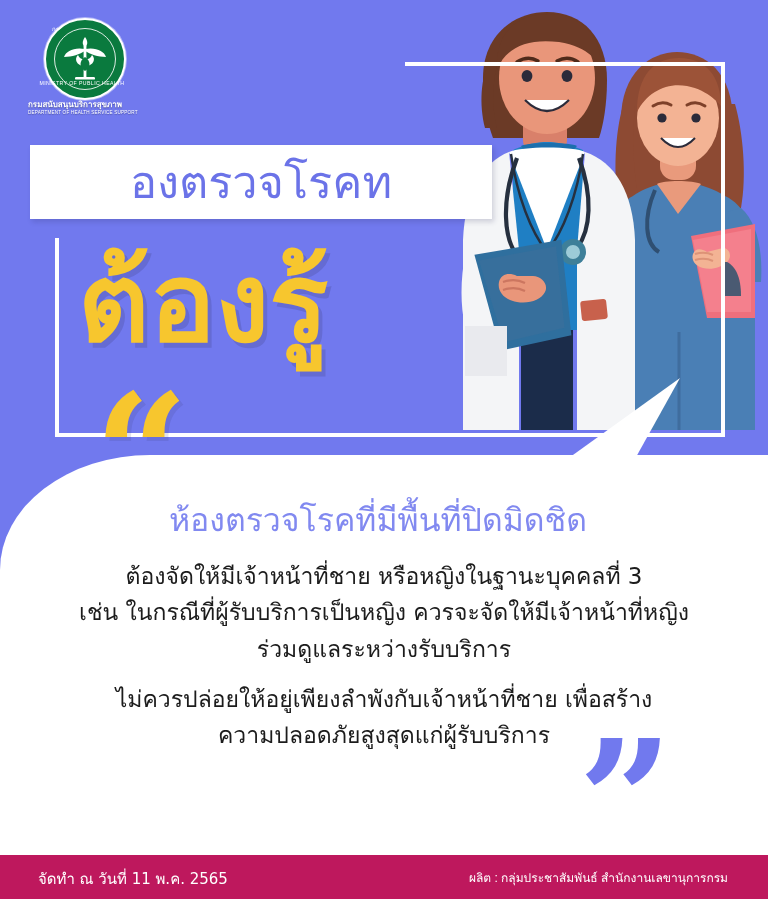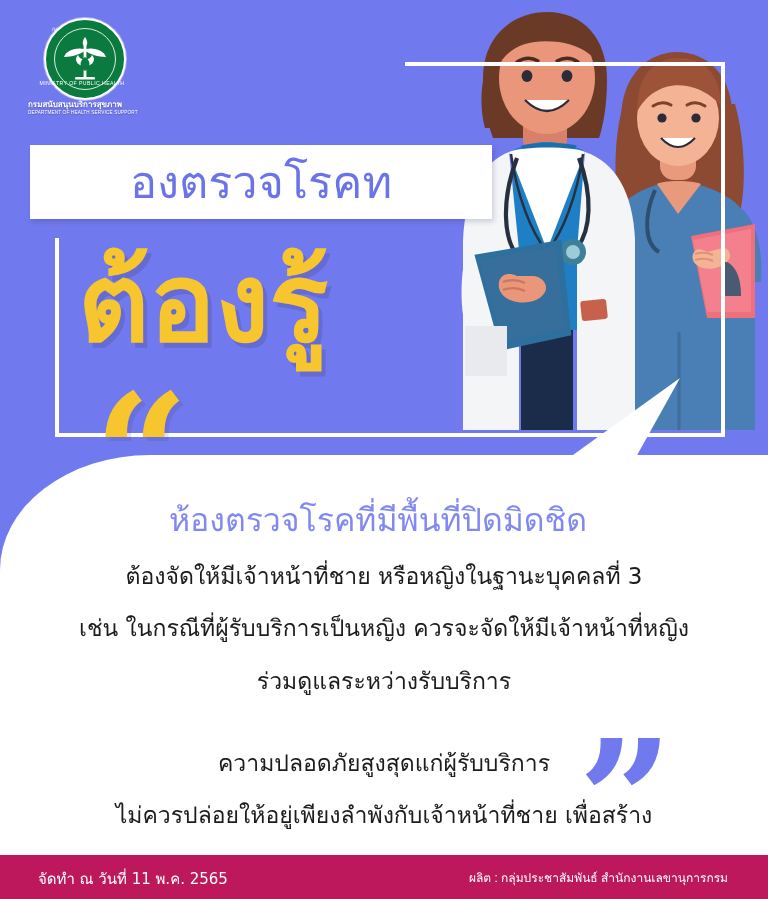--- a/index.html
+++ b/index.html
@@ -102,21 +102,21 @@
   
   #content{
     position:absolute;left:0;top:500px;width:768px;
     text-align:center;
   }
   #content-heading{
     color:#8189f0;font-size:32px;line-height:1.25;margin:0 12px 18px 0;
     font-family:"DejaVu Sans","Liberation Sans",sans-serif;
   }
   .body-line{
-    color:#1c1c1c;font-size:23px;line-height:1.58;margin:16px;
+    color:#1c1c1c;font-size:23px;line-height:1.58;margin:0;
     font-family:"DejaVu Sans","Liberation Sans",sans-serif;
     white-space:nowrap;
   }
   .para-gap{height:14px;}
 
   
   #footer{
     position:absolute;left:0;bottom:0;width:768px;height:44px;
     background:#be185d;
   }
@@ -275,22 +275,22 @@
 
   <div id="content">
     <div id="content-heading">ห้องตรวจโรคที่มีพื้นที่ปิดมิดชิด</div>
 
     <p class="body-line">ต้องจัดให้มีเจ้าหน้าที่ชาย หรือหญิงในฐานะบุคคลที่ 3</p>
     <p class="body-line">เช่น ในกรณีที่ผู้รับบริการเป็นหญิง  ควรจะจัดให้มีเจ้าหน้าที่หญิง</p>
     <p class="body-line">ร่วมดูแลระหว่างรับบริการ</p>
 
     <div class="para-gap"></div>
 
+    <p class="body-line">ไม่ควรปล่อยให้อยู่เพียงลำพังกับเจ้าหน้าที่ชาย เพื่อสร้าง</p>
     <p class="body-line">ความปลอดภัยสูงสุดแก่ผู้รับบริการ</p>
-    <p class="body-line">ไม่ควรปล่อยให้อยู่เพียงลำพังกับเจ้าหน้าที่ชาย เพื่อสร้าง</p>
   </div>
 
   <div id="footer">
     <div id="footer-left">จัดทำ ณ วันที่ 11 พ.ค. 2565</div>
     <div id="footer-right">ผลิต : กลุ่มประชาสัมพันธ์ สำนักงานเลขานุการกรม</div>
   </div>
 
 </div>
 
 </body></html>

